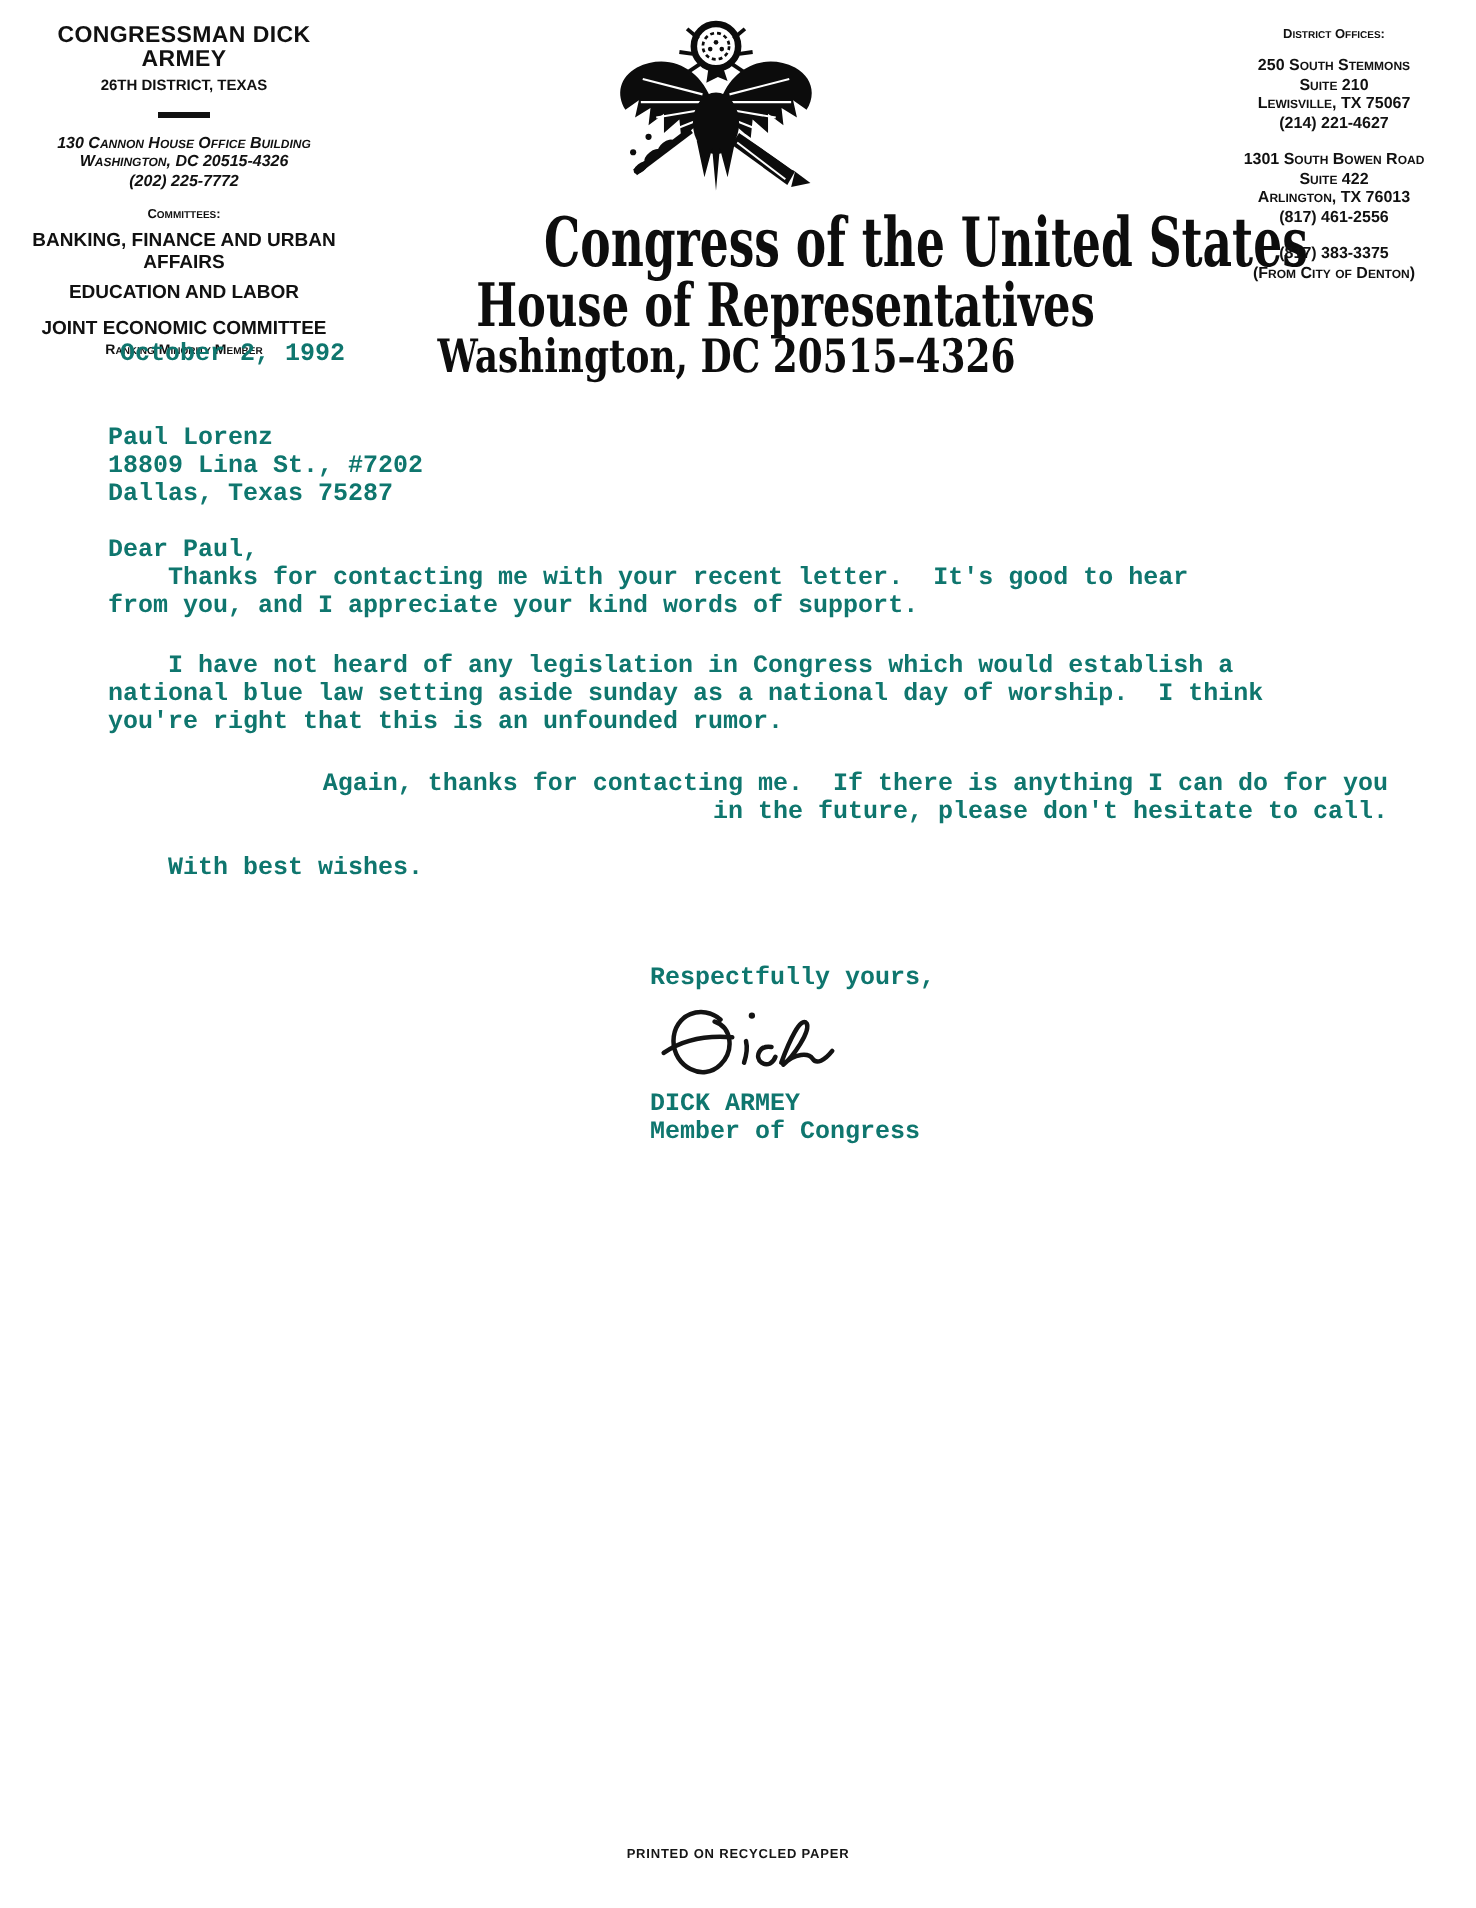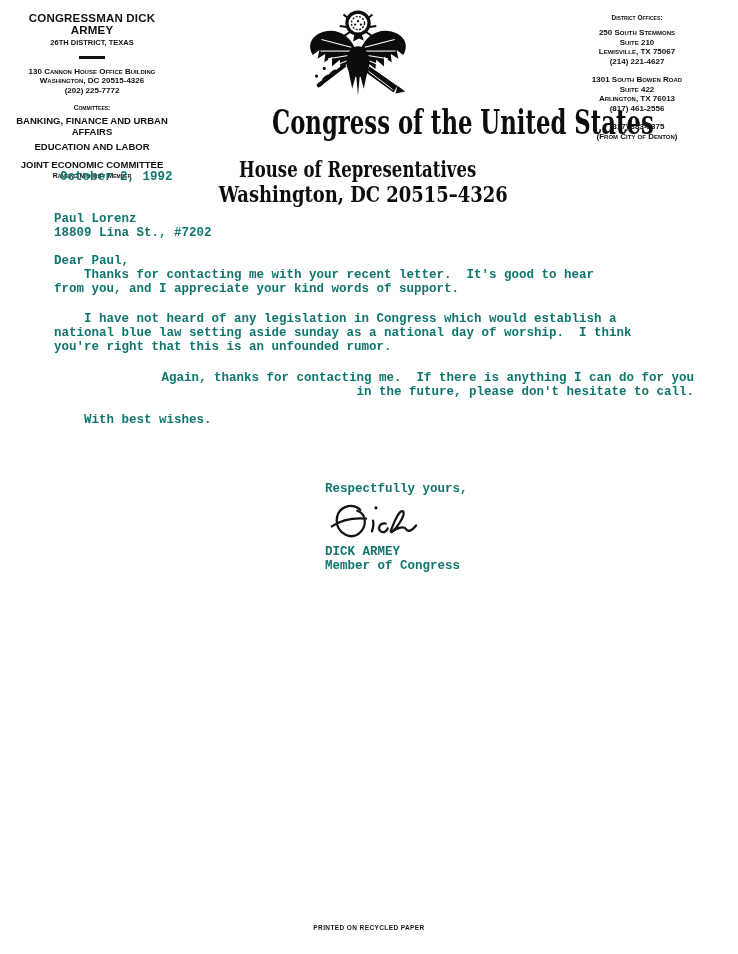--- a/index.html
+++ b/index.html
@@ -6,36 +6,36 @@
   .page{
     position:relative; width:738px; height:954px; margin:0 auto;
     background:#ffffff; color:#111; overflow:hidden;
     font-family:"Liberation Sans", sans-serif;
   }
   
   .left-col{position:absolute; left:8px; top:12px; width:168px; text-align:center;}
   .lc-name{font-size:11.5px; font-weight:700; letter-spacing:.2px;}
   .lc-district{font-size:7.5px; font-weight:700; margin-top:2px;}
   .lc-rule{width:26px; height:2.5px; background:#111; margin:9px auto 8px auto;}
-  .lc-addr{font-size:8px; font-weight:700; font-variant:small-caps; line-height:9.5px;}
+  .lc-addr{font-size:8px; font-weight:700; font-variant:small-caps; line-height:9.5px;font-style:italic;}
   .lc-comm-label{font-size:6.5px; font-weight:700; font-variant:small-caps; margin-top:9px;}
   .lc-comm{font-size:9.5px; font-weight:700; line-height:10.5px; margin:5px auto 0 auto; width:152px;}
   .lc-ranking{font-size:7px; font-weight:700; font-variant:small-caps; margin-top:2px;}
 
   .center-col{position:absolute; left:178px; top:6px; width:360px; text-align:center;}
   .seal{display:block; margin:0 auto;}
   .bl{font-family:"DejaVu Serif", serif; font-weight:700; color:#0d0d0d; white-space:nowrap;}
   .bl1{font-size:34px; line-height:36px; margin-top:5px;}
   .bl1 span{display:inline-block; transform:scaleX(.67); transform-origin:center;}
-  .bl2{font-size:23px; line-height:24px; margin-top:17px;}
+  .bl2{font-size:30px; line-height:24px; margin-top:2px;}
   .bl2 span{display:inline-block; transform:scaleX(.72); transform-origin:center;}
   .bl3{font-size:23px; line-height:24px; margin-top:1px;}
   .bl3 span{display:inline-block; transform:scaleX(.78); transform-origin:center;}
 
-  .right-col{position:absolute; left:568px; top:14px; width:138px; text-align:center;}
+  .right-col{position:absolute; left:598px; top:14px; width:138px; text-align:center;}
   .rc-label{font-size:6.5px; font-weight:700; font-variant:small-caps; margin-bottom:7px;}
   .rc-line{font-size:8px; font-weight:700; font-variant:small-caps; line-height:9.5px;}
   .rc-block{margin-bottom:9px;}
 
   
   .tw{font-family:"Liberation Mono", monospace; font-weight:700; font-size:12.5px;
       line-height:14px; white-space:pre; color:#0f766e;}
   .date{position:absolute; left:60px; top:170px;}
   .letter-body{position:absolute; left:54px; top:212px; width:640px;}
   .salutation{margin-top:14px;}
@@ -153,20 +153,21 @@
       <div class="rc-line">(817) 383-3375</div>
       <div class="rc-line">(From City of Denton)</div>
     </div>
   </div>
 
   <div class="tw date">October 2, 1992</div>
 
   <div class="letter-body">
     <div class="tw">Paul Lorenz</div>
     <div class="tw">18809 Lina St., #7202</div>
+    <div class="tw">Dallas, Texas 75287</div>
 
     <div class="tw salutation">Dear Paul,</div>
 
     <div class="para1">
       <div class="tw">    Thanks for contacting me with your recent letter.  It's good to hear</div>
       <div class="tw">from you, and I appreciate your kind words of support.</div>
     </div>
     <div class="para2">
       <div class="tw">    I have not heard of any legislation in Congress which would establish a</div>
       <div class="tw">national blue law setting aside sunday as a national day of worship.  I think</div>

